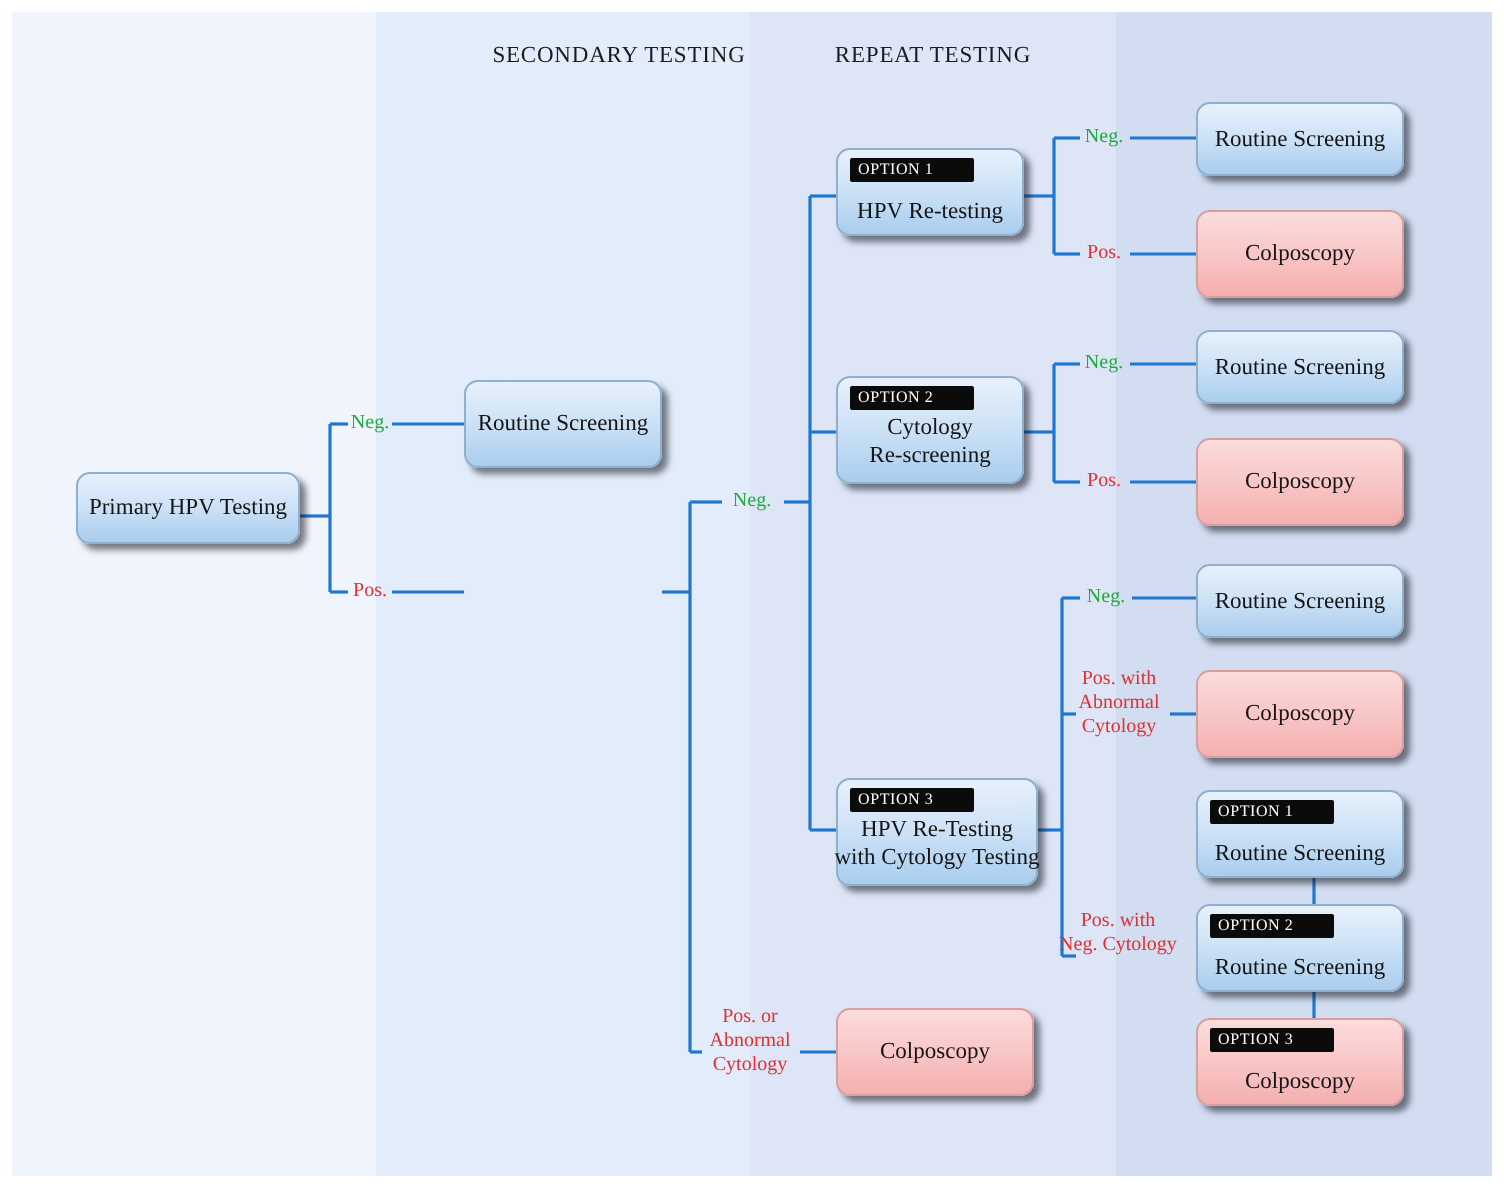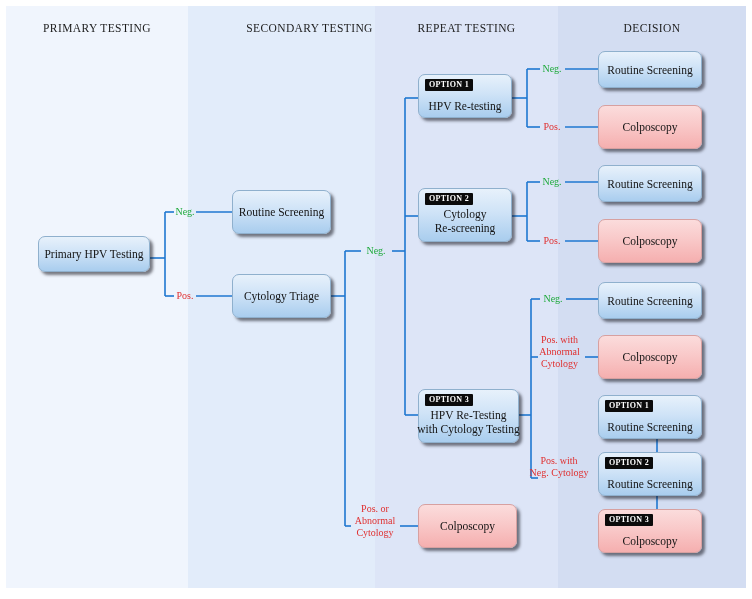--- a/index.html
+++ b/index.html
@@ -75,24 +75,24 @@
   }
 
   
   .opt-badge {
     position: absolute;
     left: 6px;
     top: 4px;
     background: #0b0b0b;
     color: #ffffff;
     font-family: "Liberation Serif", "DejaVu Serif", serif;
-    font-weight: bold;
+    font-weight: normal;
     font-size: 8px;
     letter-spacing: 0.3px;
-    padding: 1px 4px 1px 4px;
+    padding: 1px 20px 1px 4px;
     line-height: 10px;
     border-radius: 1px;
   }
   .node.has-badge { justify-content: flex-end; padding-bottom: 4px; }
 
   
   .edge-label {
     position: absolute;
     text-align: center;
     font-size: 10px;
@@ -107,24 +107,22 @@
 </head>
 <body>
 
 <div id="canvas">
 
   <div class="band band-1"></div>
   <div class="band band-2"></div>
   <div class="band band-3"></div>
   <div class="band band-4"></div>
 
-  <div class="col-title" style="left:6px;  width:182px;">PRIMARY TESTING</div>
   <div class="col-title" style="left:188px;width:187px;padding-left:28px;">SECONDARY TESTING</div>
   <div class="col-title" style="left:375px;width:183px;">REPEAT TESTING</div>
-  <div class="col-title" style="left:558px;width:188px;">DECISION</div>
 
   <svg class="wires" viewBox="0 0 752 599" xmlns="http://www.w3.org/2000/svg">
     <g stroke="#1f77d0" stroke-width="1.6" fill="none" shape-rendering="geometricPrecision">
 
       <path d="M150,258 L165,258"></path>
       <path d="M165,212 L165,296"></path>
       <path d="M165,212 L174,212"></path>
       <path d="M196,212 L232,212"></path>
       <path d="M165,296 L174,296"></path>
       <path d="M196,296 L232,296"></path>
@@ -172,23 +170,20 @@
   </svg>
 
   <div class="node blue" style="left:38px; top:236px; width:112px; height:36px;">
     <span class="lbl">Primary HPV Testing</span>
   </div>
 
   <div class="node blue" style="left:232px; top:190px; width:99px; height:44px;">
     <span class="lbl">Routine Screening</span>
   </div>
 
-  <div class="node blue" style="left:232px; top:274px; width:99px; height:44px;">
-    <span class="lbl">Cytology Triage</span>
-  </div>
 
   <div class="node blue has-badge" style="left:418px; top:74px; width:94px; height:44px;">
     <span class="opt-badge">OPTION 1</span>
     <span class="lbl">HPV Re-testing</span>
   </div>
 
   <div class="node blue has-badge" style="left:418px; top:188px; width:94px; height:54px; justify-content:flex-end; padding-bottom:6px;">
     <span class="opt-badge">OPTION 2</span>
     <span class="lbl">Cytology</span>
     <span class="lbl">Re-screening</span>

